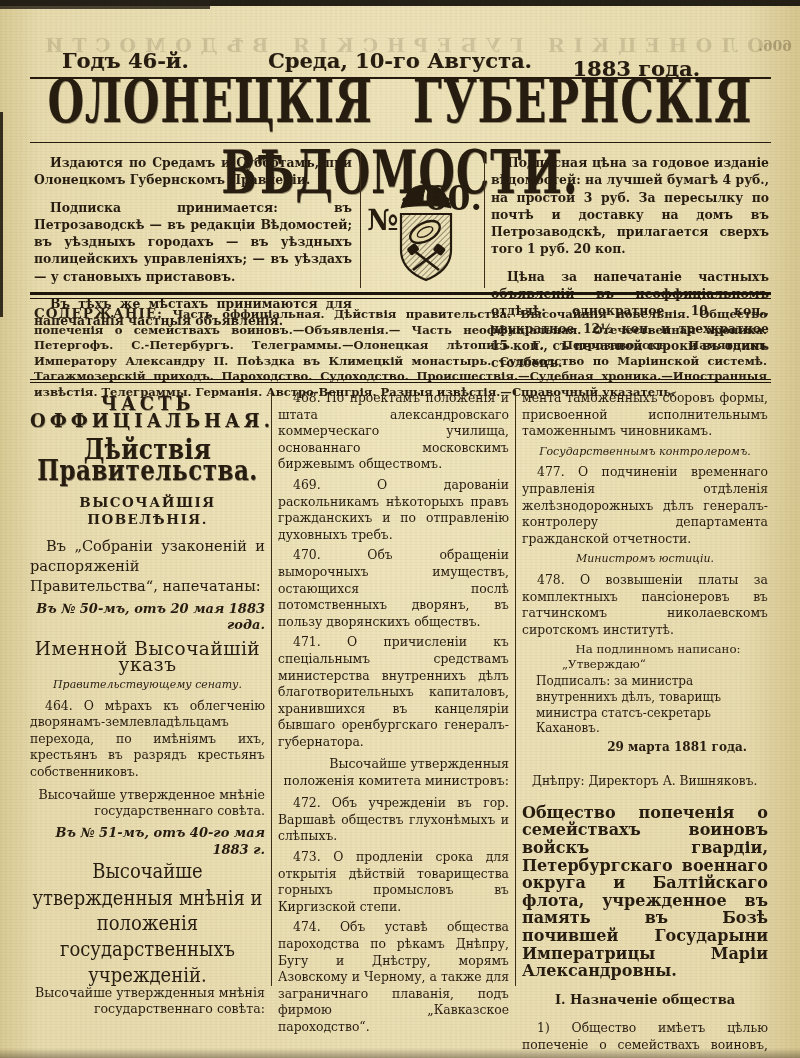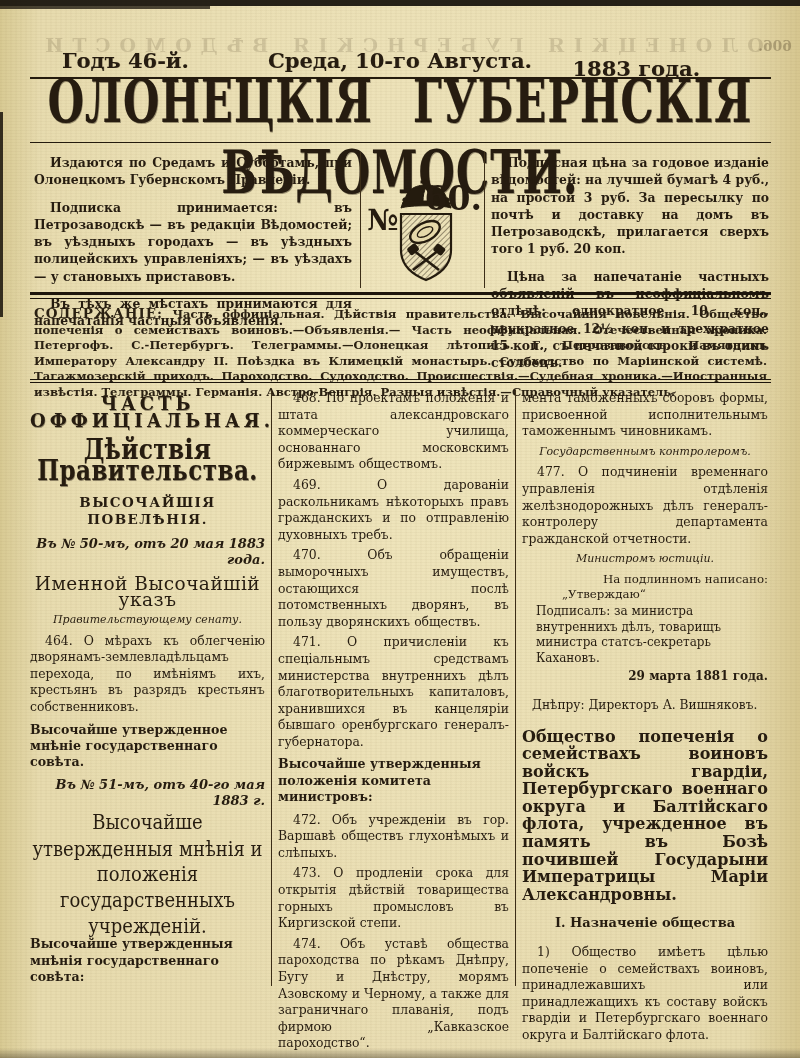--- a/index.html
+++ b/index.html
@@ -74,26 +74,26 @@
     text-shadow:.5px .5px 0 rgba(30,20,8,.4);}
   .b-display{text-align:center;font-size:23px;font-weight:bold;margin:14px 0 18px;
     transform:scaleY(1.25);letter-spacing:.5px;text-shadow:.5px .5px 0 rgba(30,20,8,.45);}
   .b-caps{text-align:center;font-size:13.5px;font-weight:bold;letter-spacing:1.5px;margin:10px 0 8px;}
   .b-lead{font-size:14.6px;line-height:20px;text-indent:16px;margin-bottom:4px;}
   .b-date{text-align:right;font-style:italic;font-weight:bold;font-size:13px;margin:5px 0;}
   .b-h-md{text-align:center;font-size:18.5px;margin:7px 0 3px;letter-spacing:.5px;}
   .b-it-c{text-align:center;font-style:italic;font-size:11px;margin:3px 0 4px;}
   .b-para{text-indent:15px;margin-bottom:4px;}
   .b-para-cont{margin-bottom:4px;}
-  .b-bold-c{text-align:left;font-weight:bold;font-size:12.6px;line-height:16.4px;margin:6px 0;}
+  .b-bold-c{text-align:right;font-weight:normal;font-size:12.6px;line-height:16.4px;margin:6px 0;}
   .b-h-lg{text-align:center;font-size:18px;line-height:22.5px;margin:8px 0 6px;transform:scaleY(1.15);}
-  .b-sig-line{font-size:11.8px;line-height:15px;margin:4px 0 0 26px;text-align:right;}
+  .b-sig-line{font-size:11.8px;line-height:15px;margin:4px 0 0 26px;text-align:center;}
   .b-sig-line2{font-size:11.8px;line-height:15px;margin:0 0 2px 40px;text-align:left;}
   .b-sig-para{font-size:12px;line-height:15.6px;margin:2px 0 2px 14px;text-align:left;}
-  .b-sig-date{font-size:12px;font-weight:bold;margin:2px 0 12px 64px;text-align:right;}
+  .b-sig-date{font-size:12px;font-weight:bold;margin:2px 0 18px 64px;text-align:center;}
   .b-sig-verno{font-size:12.2px;margin:2px 0 8px 10px;text-align:left;}
   .b-soc{font-weight:bold;font-size:16px;line-height:17.6px;margin:14px 0 8px;}
   .b-sec{text-align:center;font-weight:bold;font-size:13px;margin:12px 0;}
 </style>
 </head>
 <body>
 
 <div class="page">
 
   <div class="edge-top"></div>
@@ -168,20 +168,21 @@
     <span class="lead">СОДЕРЖАНІЕ:</span><span> Часть оффиціальная. Дѣйствія правительства. Высочайшія повелѣнія. Общество попеченія о семействахъ воиновъ.—Объявленія.— Часть неоффиціальная. Отечественная хроника. Петергофъ. С.-Петербургъ. Телеграммы.—Олонецкая лѣтопись. Г. Петрозаводскъ. Памятникъ Императору Александру II. Поѣздка въ Климецкій монастырь. Судоходство по Маріинской системѣ. Тагажмозерскій приходъ. Пароходство. Судоходство. Происшествія.—Судебная хроника.—Иностранныя извѣстія. Телеграммы. Германія. Австро-Венгрія. Разныя извѣстія.—Справочный указатель.</span>
   </div>
 
   <div class="rule-d"></div>
 
   <div class="cols">
     <div class="col col1">
         <div class="blk b-part-title">ЧАСТЬ ОФФИЦІАЛЬНАЯ.</div>
         <div class="blk b-display">Дѣйствія Правительства.</div>
         <div class="blk b-caps">ВЫСОЧАЙШІЯ ПОВЕЛѢНІЯ.</div>
+        <div class="blk b-lead">Въ „Собраніи узаконеній и распоряженій Правительства“, напечатаны:</div>
         <div class="blk b-date">Въ № 50-мъ, отъ 20 мая 1883 года.</div>
         <div class="blk b-h-md">Именной Высочайшій указъ</div>
         <div class="blk b-it-c">Правительствующему сенату.</div>
         <div class="blk b-para">464. О мѣрахъ къ облегченію дворянамъ-землевладѣльцамъ перехода, по имѣніямъ ихъ, крестьянъ въ разрядъ крестьянъ собственниковъ.</div>
         <div class="blk b-bold-c">Высочайше утвержденное мнѣніе государственнаго совѣта.</div>
         <div class="blk b-date">Въ № 51-мъ, отъ 40-го мая 1883 г.</div>
         <div class="blk b-h-lg">Высочайше утвержденныя мнѣнія и положенія государственныхъ учрежденій.</div>
         <div class="blk b-bold-c">Высочайше утвержденныя мнѣнія государственнаго совѣта:</div>
       </div>
     <div class="cdiv"></div>
@@ -194,20 +195,21 @@
         <div class="blk b-para">472. Объ учрежденіи въ гор. Варшавѣ обществъ глухонѣмыхъ и слѣпыхъ.</div>
         <div class="blk b-para">473. О продленіи срока для открытія дѣйствій товарищества горныхъ промысловъ въ Киргизской степи.</div>
         <div class="blk b-para">474. Объ уставѣ общества пароходства по рѣкамъ Днѣпру, Бугу и Днѣстру, морямъ Азовскому и Черному, а также для заграничнаго плаванія, подъ фирмою „Кавказское пароходство“.</div>
       </div>
     <div class="cdiv"></div>
     <div class="col col3">
         <div class="blk b-para-cont">мента таможенныхъ сборовъ формы, присвоенной исполнительнымъ таможеннымъ чиновникамъ.</div>
         <div class="blk b-it-c">Государственнымъ контролеромъ.</div>
         <div class="blk b-para">477. О подчиненіи временнаго управленія отдѣленія желѣзнодорожныхъ дѣлъ генералъ-контролеру департамента гражданской отчетности.</div>
         <div class="blk b-it-c">Министромъ юстиціи.</div>
+        <div class="blk b-para">478. О возвышеніи платы за комплектныхъ пансіонеровъ въ гатчинскомъ николаевскомъ сиротскомъ институтѣ.</div>
         <div class="blk b-sig-line">На подлинномъ написано:</div>
         <div class="blk b-sig-line2">„Утверждаю“</div>
         <div class="blk b-sig-para">Подписалъ: за министра внутреннихъ дѣлъ, товарищъ министра статсъ-секретарь Кахановъ.</div>
         <div class="blk b-sig-date">29 марта 1881 года.</div>
         <div class="blk b-sig-verno">Днѣпру: Директоръ А. Вишняковъ.</div>
         <div class="blk b-soc">Общество попеченія о семействахъ воиновъ войскъ гвардіи, Петербургскаго военнаго округа и Балтійскаго флота, учрежденное въ память въ Бозѣ почившей Государыни Императрицы Маріи Александровны.</div>
         <div class="blk b-sec">I. Назначеніе общества</div>
         <div class="blk b-para">1) Общество имѣетъ цѣлью попеченіе о семействахъ воиновъ, принадлежавшихъ или принадлежащихъ къ составу войскъ гвардіи и Петербургскаго военнаго округа и Балтійскаго флота.</div>
       </div>
   </div>

